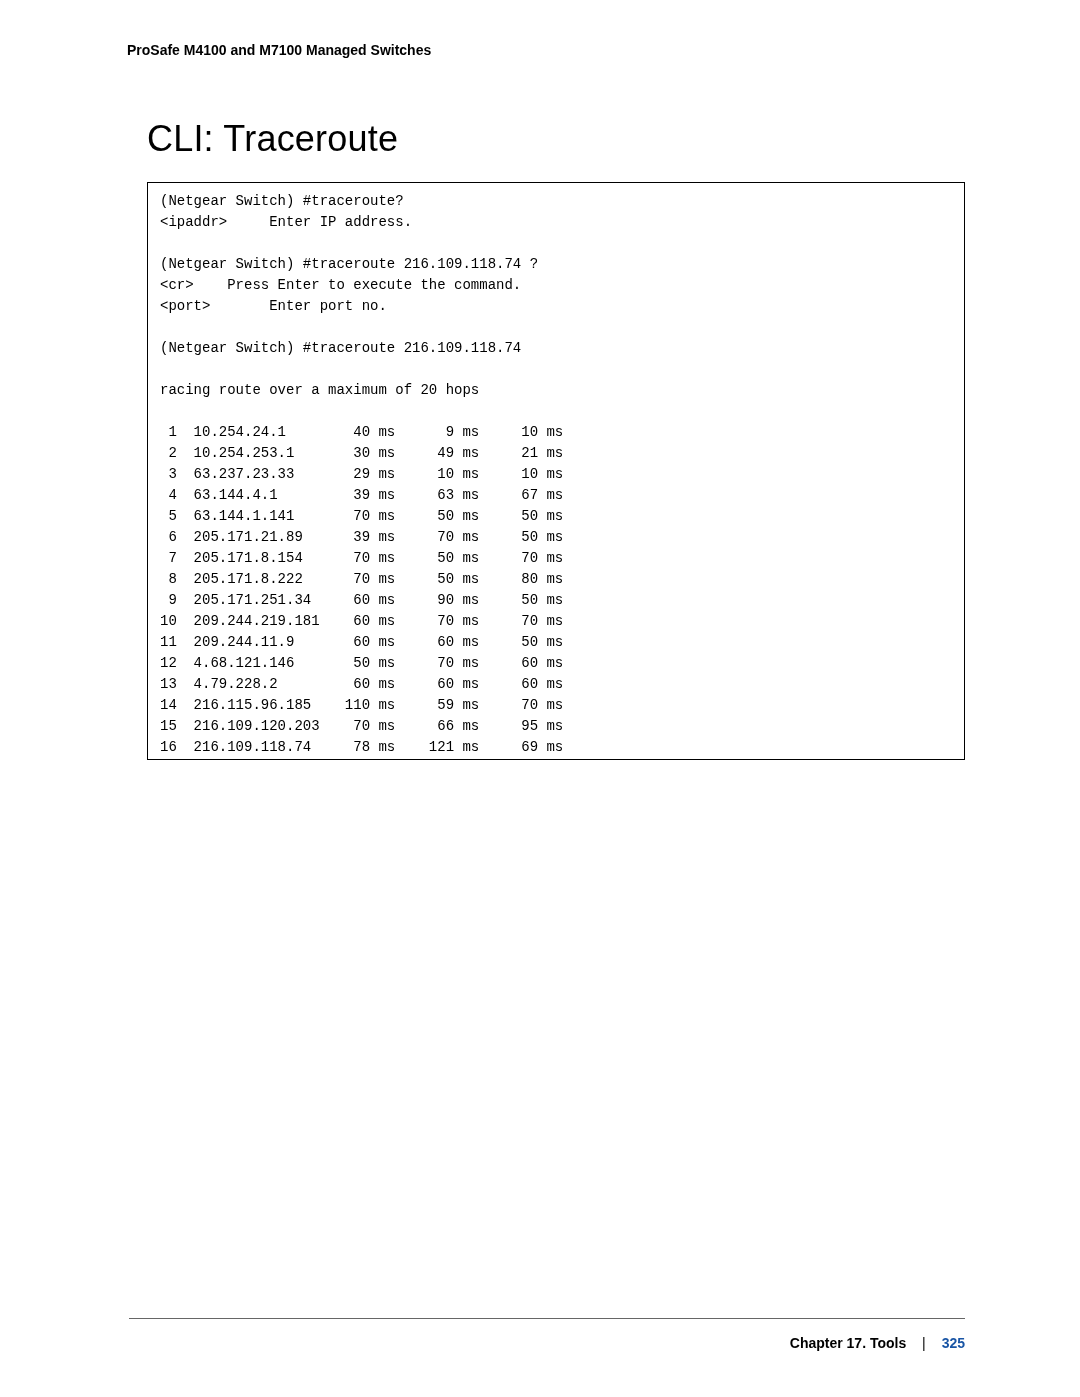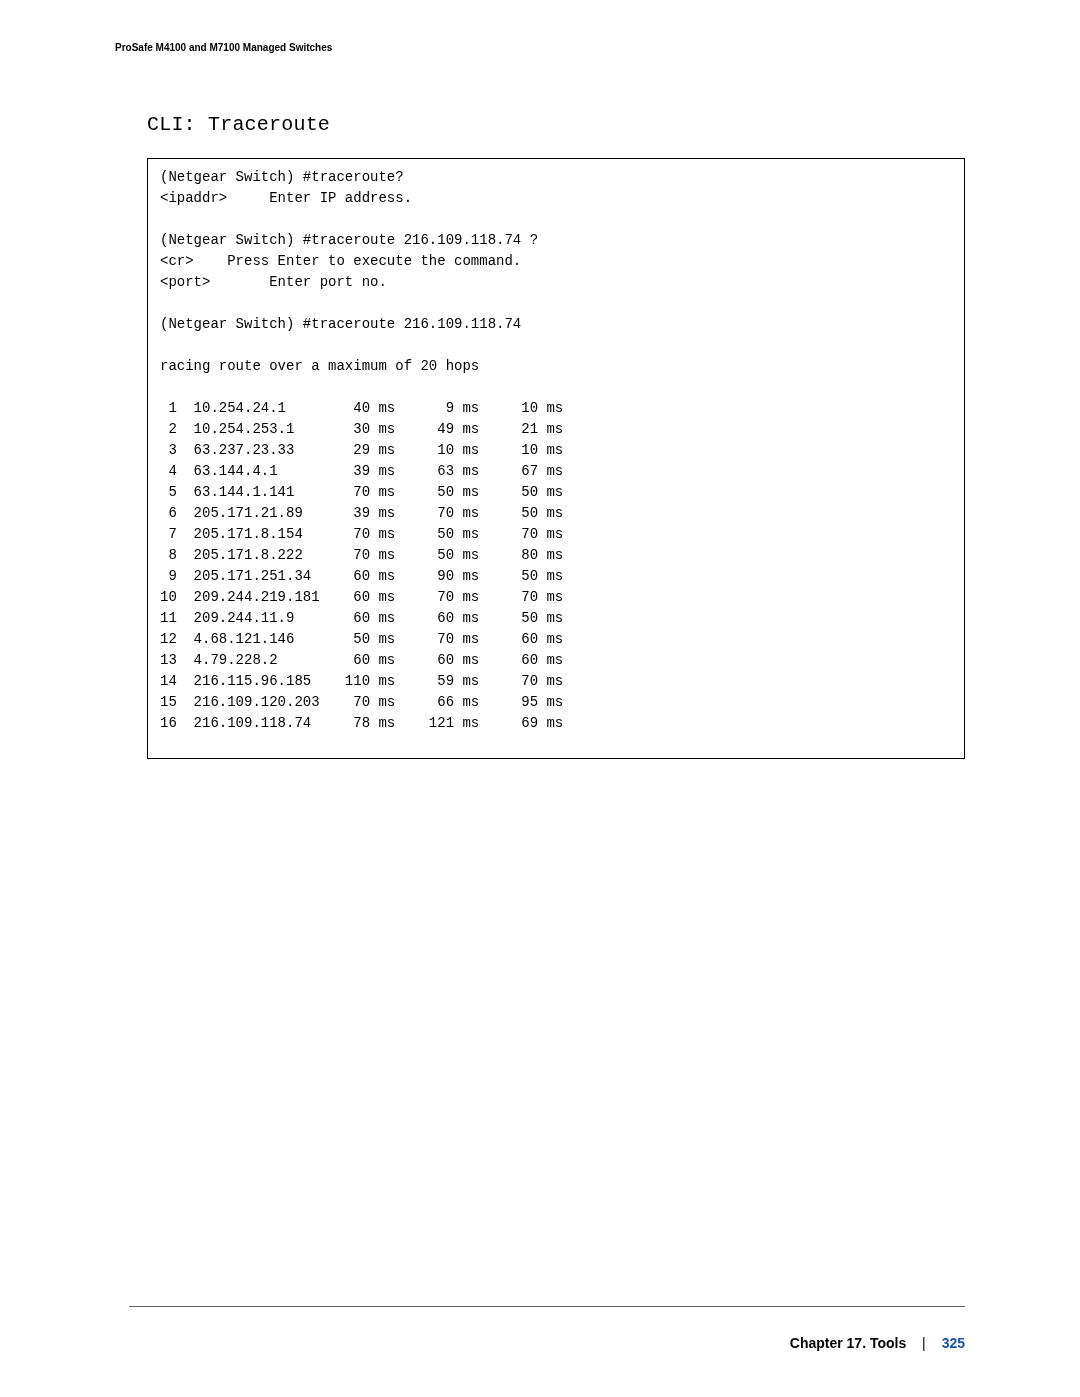--- a/index.html
+++ b/index.html
@@ -11,39 +11,40 @@
       width: 1080px;
       height: 1397px;
       background: #fff;
       font-family: Arial, Helvetica, sans-serif;
       position: relative;
     }
     .page {
       padding: 42px 115px 0 115px;
     }
     .running-header {
-      font-size: 10px;
+      font-size: 14px;
       font-weight: bold;
       color: #000;
       margin-bottom: 60px;
+      margin-left: 12px;
     }
     .section-heading {
-      font-family: Liberation Mono, monospace;
+      font-family: Liberation Sans, sans-serif;
       font-weight: 300;
-      font-size: 20px;
+      font-size: 36px;
       color: #000;
       margin: 4px 0 22px 32px;
       letter-spacing: 0.2px;
     }
     .second-heading {
        margin-top: 30px;
     }
     .code-box {
       border: 1px solid #000;
-      padding: 8px 12px 24px 12px;
+      padding: 8px 12px 1px 12px;
       margin-left: 32px;
       margin-right: 0;
       font-family: "Courier New", Courier, monospace;
       font-size: 14px;
       line-height: 21px;
       white-space: pre;
       color: #000;
       overflow: hidden;
     }
     .step-line {
@@ -58,21 +59,21 @@
       margin-right: 10px;
     }
     .step-text {}
     .step-bold { font-weight: bold; }
     .footer {
       position: absolute;
       left: 129px;
       right: 115px;
       bottom: 46px;
       border-top: 1px solid #666;
-      padding-top: 28px;
+      padding-top: 16px;
       text-align: right;
       font-size: 14px;
       color: #000;
     }
     .footer .chap { font-weight: bold; }
     .footer .sep { margin: 0 12px; color:#000;}
     .footer .pnum { font-weight: bold; color: #1955a5; }
   </style>
 </head>
 <body>

